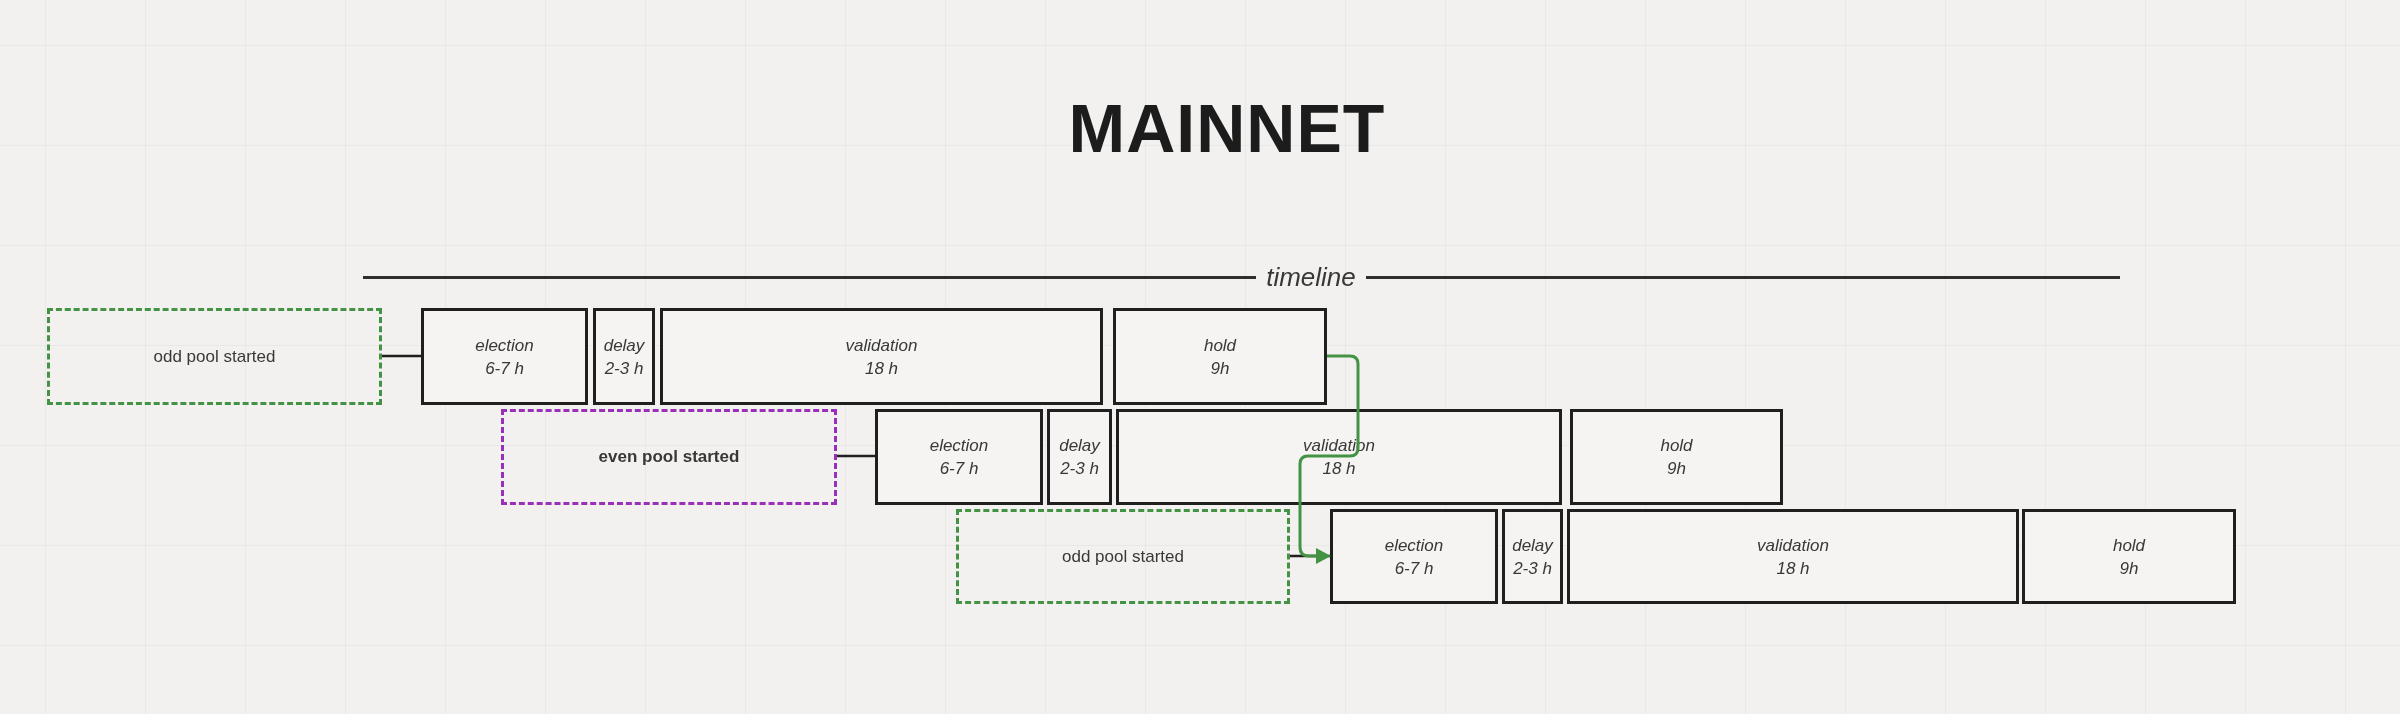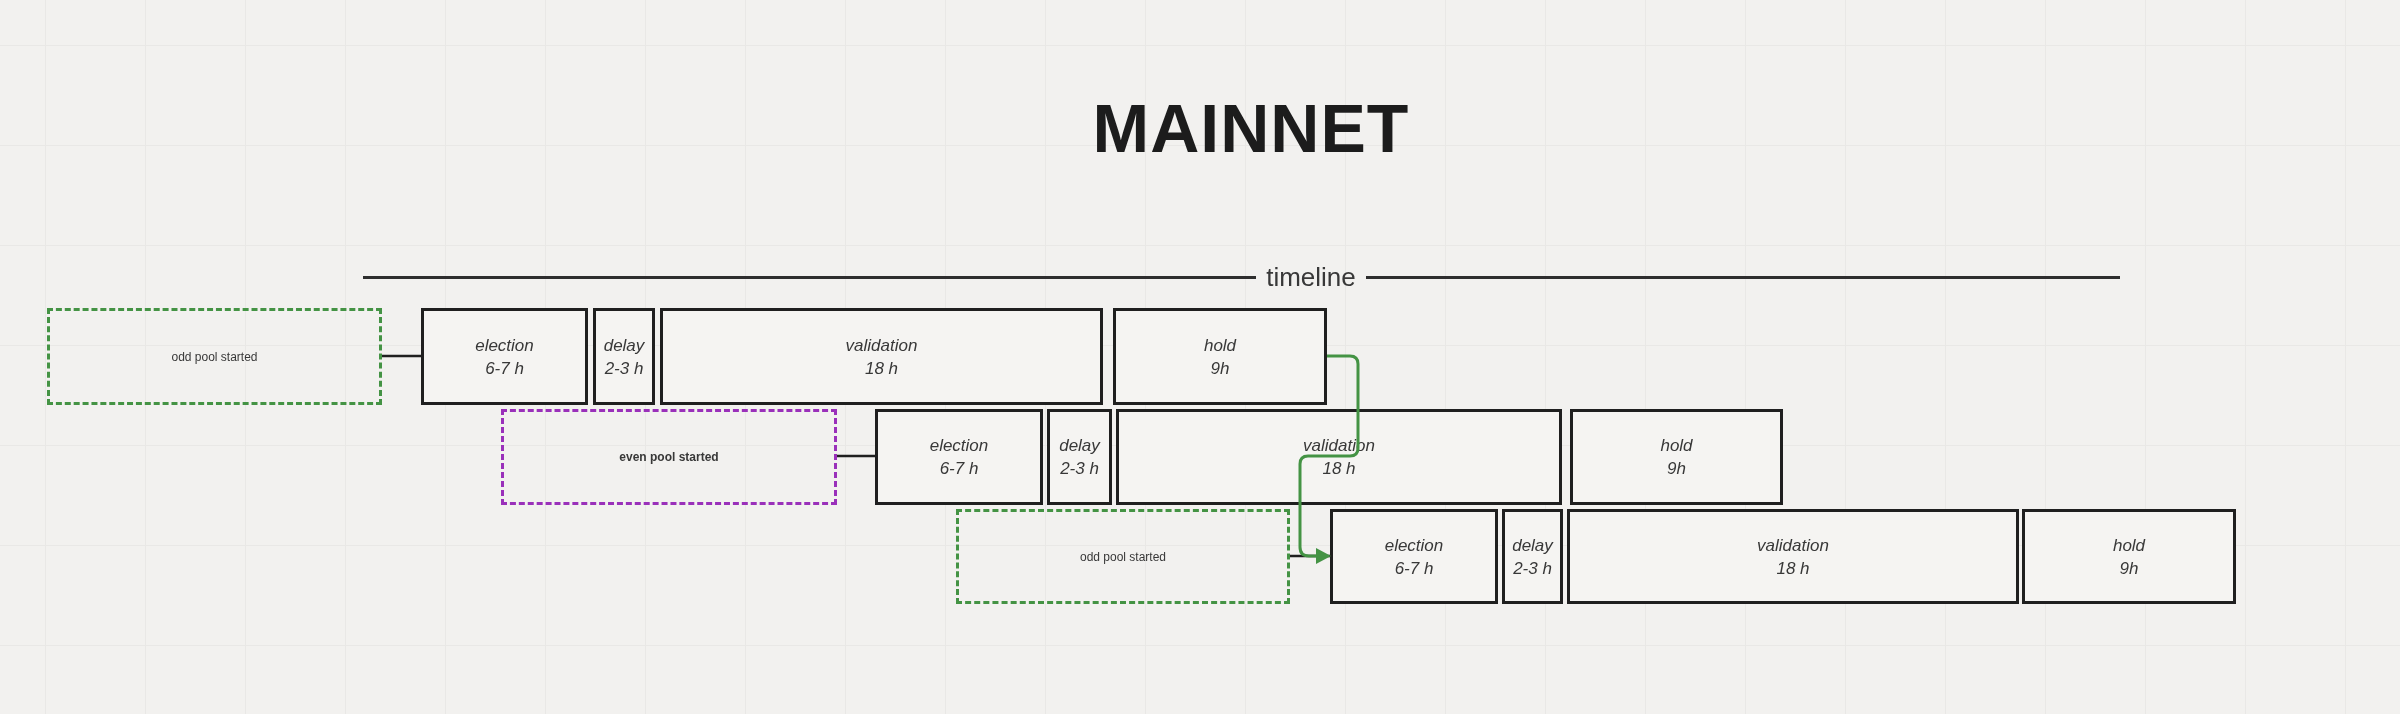--- a/index.html
+++ b/index.html
@@ -11,21 +11,21 @@
     background-image:
       linear-gradient(#e9e8e6 1px, transparent 1px),
       linear-gradient(90deg, #e9e8e6 1px, transparent 1px);
     background-size: 100px 100px;
     background-position: 45px 45px;
     font-family: "Liberation Sans", sans-serif;
     overflow: hidden;
   }
   .title {
     position: absolute;
-    left: 1051px; top: 94px; width: 400px;
+    left: 1027px; top: 94px; width: 400px;
     margin: 0;
     text-align: center;
     font-size: 68px;
     line-height: 68px;
     font-weight: 700;
     color: #1c1c1c;
     letter-spacing: 1px;
   }
   .tl-seg {
     position: absolute;
@@ -34,20 +34,21 @@
   }
   .tl-seg.left  { left: 363px;  width: 893px; }
   .tl-seg.right { left: 1366px; width: 754px; }
   .tl-label {
     position: absolute;
     top: 263px; left: 1256px; width: 110px;
     text-align: center;
     font-size: 26px;
     line-height: 28px;
     color: #383838;
+    font-style: italic;
   }
   .phase {
     position: absolute;
     background: #f5f4f2;
     border: 3px solid #1f1f1f;
     box-sizing: border-box;
     display: flex;
     flex-direction: column;
     align-items: center;
     justify-content: center;
@@ -58,21 +59,21 @@
     font-style: italic;
   }
   .trigger {
     position: absolute;
     border: 3px dashed #449344;
     box-sizing: border-box;
     display: flex;
     align-items: center;
     justify-content: center;
     color: #383838;
-    font-size: 12px;
+    font-size: 17px;
     text-align: center;
     background: transparent;
   }
   .trigger.purple { border-color: #9a30ba; font-weight: bold; }
   .connector-layer {
     position: absolute;
     left: 0; top: 0;
     width: 2400px; height: 714px;
   }
 </style>

